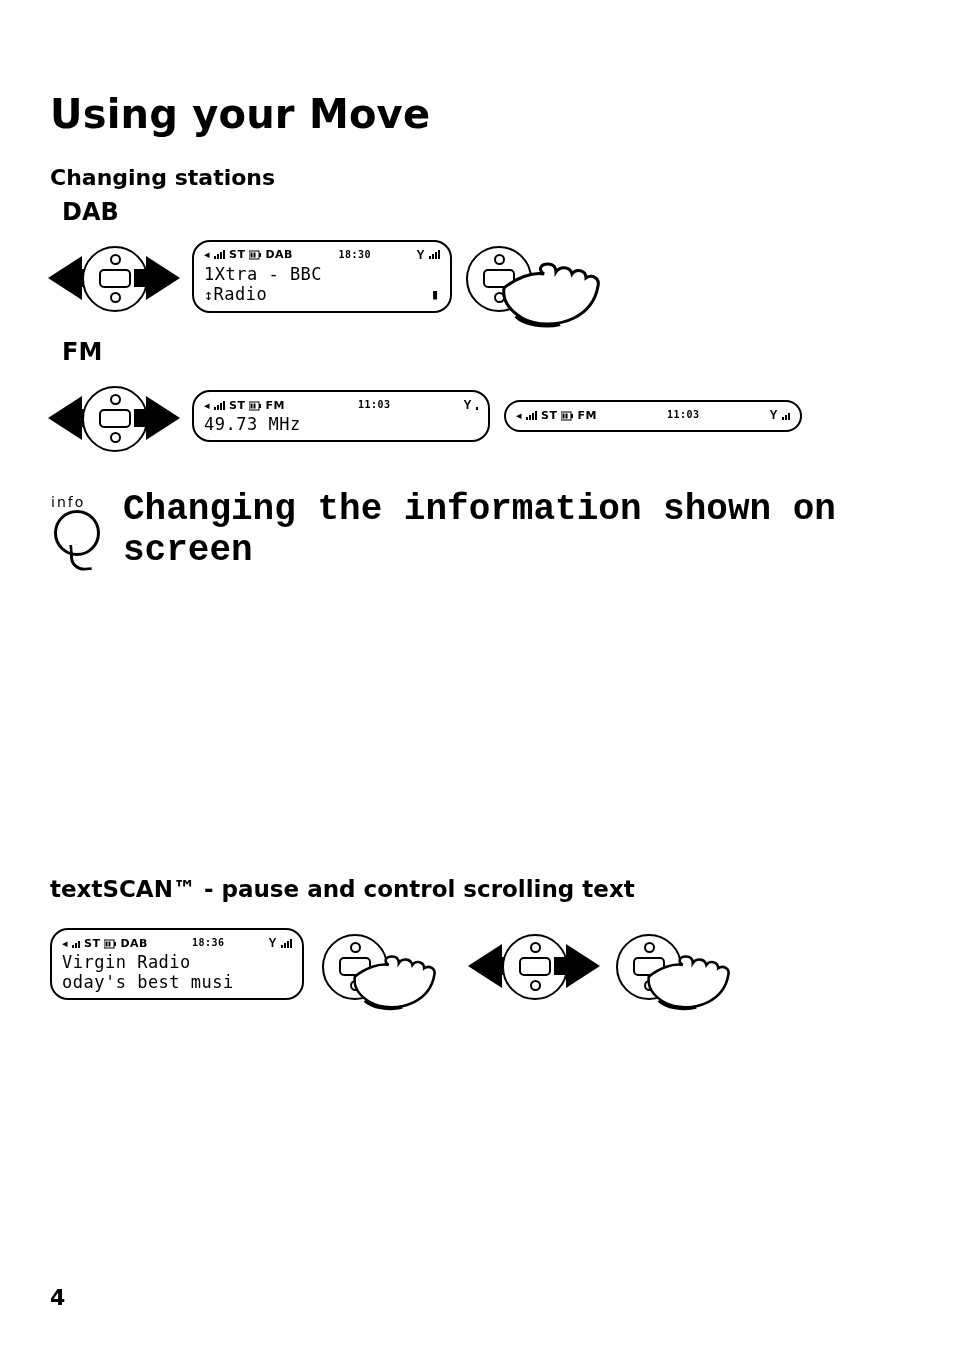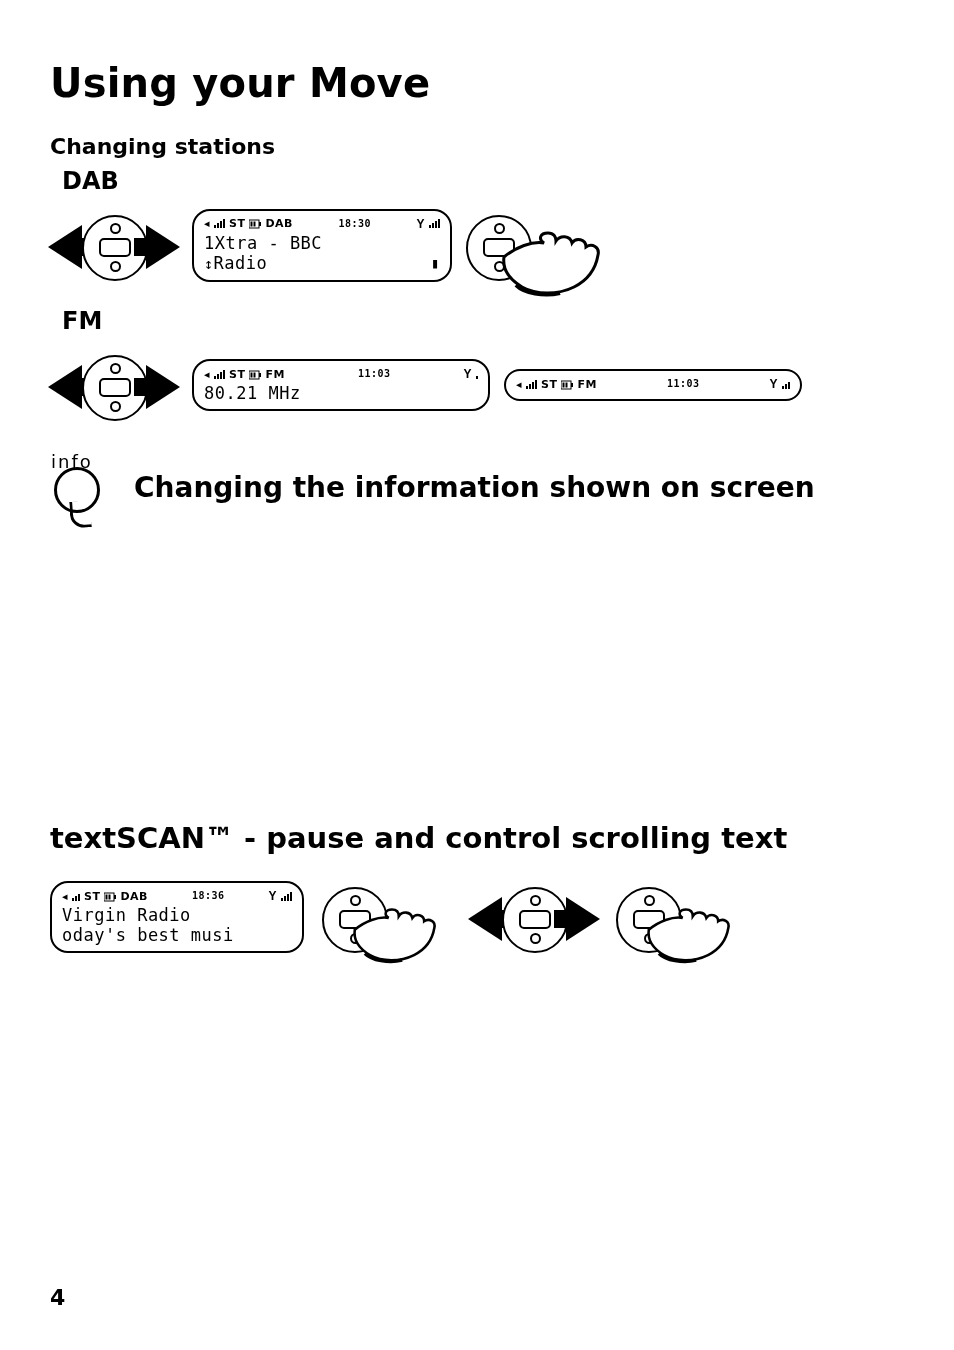--- a/index.html
+++ b/index.html
@@ -4,21 +4,21 @@
 <style>
   html, body {
     margin: 0;
     padding: 0;
     background: #fff;
   }
   .page {
     width: 954px;
     height: 1350px;
     box-sizing: border-box;
-    padding: 60px 50px 40px 50px;
+    padding: 91px 50px 40px 50px;
     position: relative;
     font-family: "DejaVu Sans", Arial, Helvetica, sans-serif;
     color: #000;
   }
   h1.title {
     font-size: 40px;
     font-weight: 800;
     margin: 0 0 28px 0;
     letter-spacing: 0.2px;
   }
@@ -229,32 +229,33 @@
     width: 18px; height: 24px;
     border-left: 3px solid #000;
     border-bottom: 3px solid #000;
     border-radius: 0 0 0 14px;
     background: transparent;
     transform: rotate(-4deg);
   }
   .info-icon .txt {
     position: absolute;
     left: 1px; top: -2px;
-    font-size: 18px;
+    font-size: 14px;
     letter-spacing: 2px;
     font-family: "DejaVu Sans", Arial, sans-serif;
   }
   .info-heading {
-    font-size: 28px;
-    font-weight: 700;
-    margin: 16px;
+    font-size: 36px;
+    font-weight: 700;
+    margin: 5px;
+    font-family: Liberation Mono, monospace;
   }
 
   .textscan-h {
-    font-size: 29px;
+    font-size: 23px;
     font-weight: 700;
     margin: 300px 0 18px 0;
   }
 
   .bottom-row {
     display: flex;
     align-items: center;
     gap: 18px;
   }
 
@@ -371,21 +372,21 @@
           <span>FM</span>
         </span>
         <span class="seg time">11:03</span>
         <span class="status-right">
           <span class="ico antenna"></span>
           <span class="bars low">
               <i></i>
             </span>
         </span>
       </div>
-      <div class="seg">80.21 MHz</div>
+      <div class="seg">49.73 MHz</div>
     </div>
 
     <div class="lcd w3">
       <div class="lcd-top">
         <span class="status-left">
           <span class="ico">◂</span>
           <span class="bars">
               <i></i>
               <i></i>
               <i></i>

